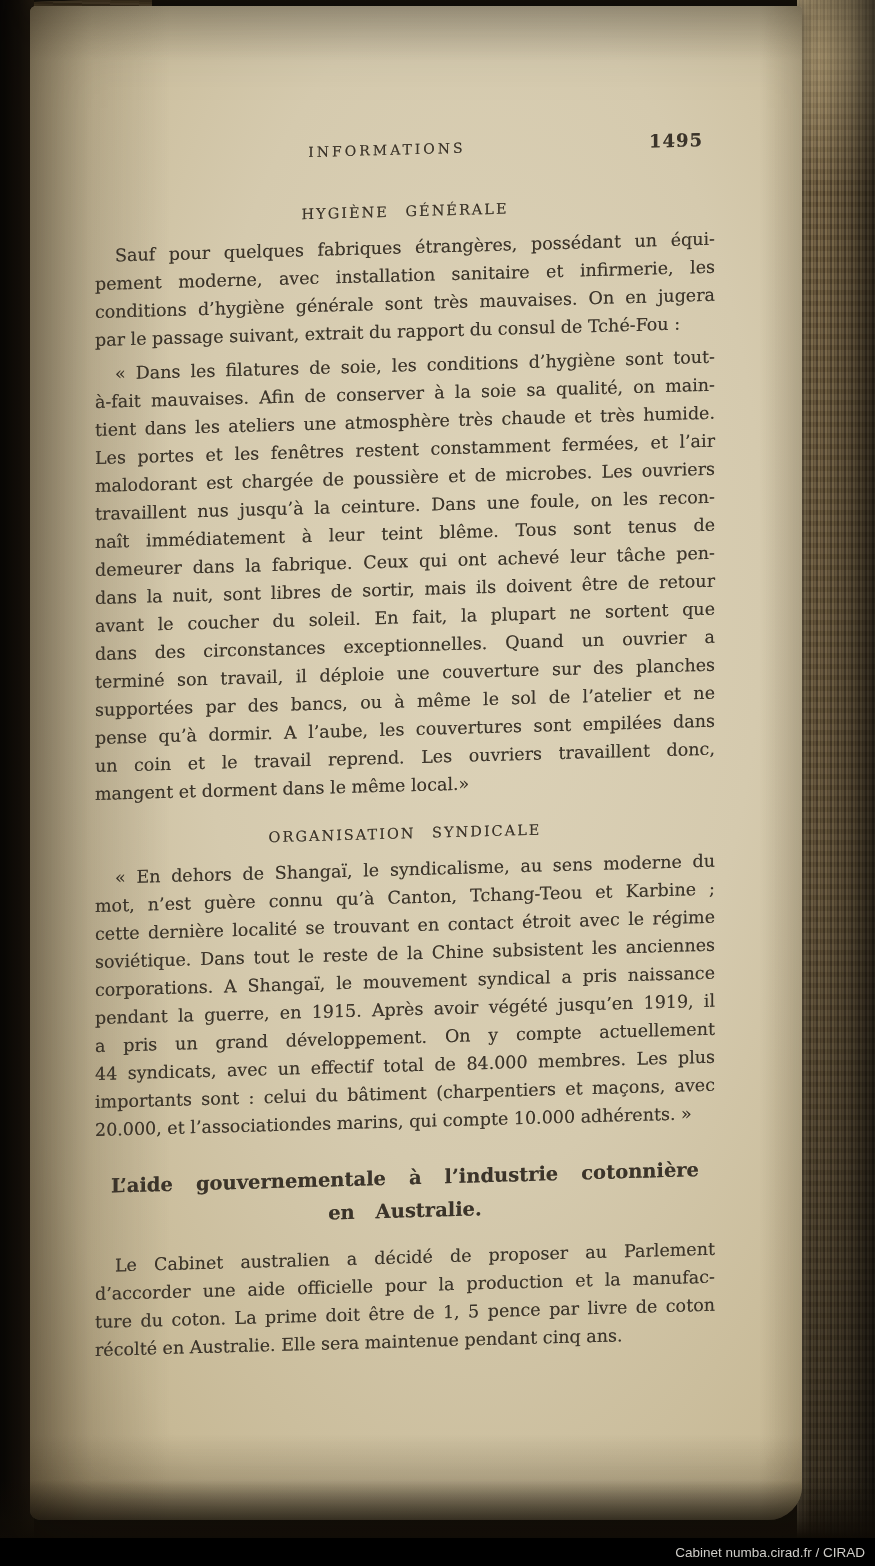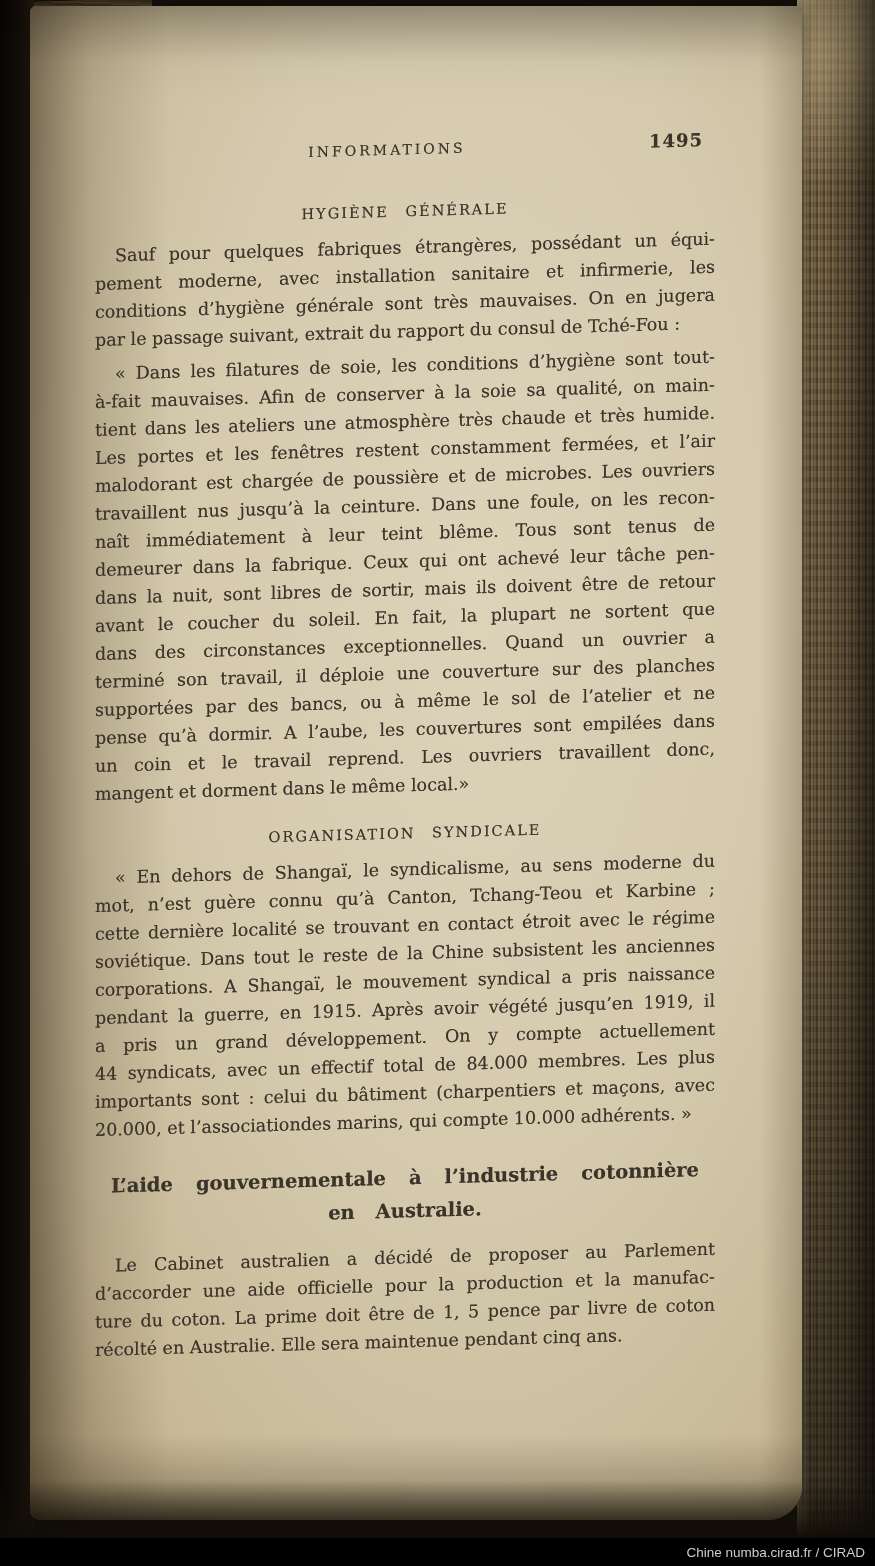--- a/index.html
+++ b/index.html
@@ -150,15 +150,15 @@
           <div class="line">ture du coton. La prime doit être de 1, 5 pence par livre de coton</div>
           <div class="line last">récolté en Australie. Elle sera maintenue pendant cinq ans.</div>
         </div>
 
     </div>
   </div>
 
   <div class="bottom-shadow"></div>
 
   <div class="footer-bar">
-    <span>Chine numba.cirad.fr / CIRAD</span>
+    <span>Cabinet numba.cirad.fr / CIRAD</span>
   </div>
 </div>
 
 </body></html>

